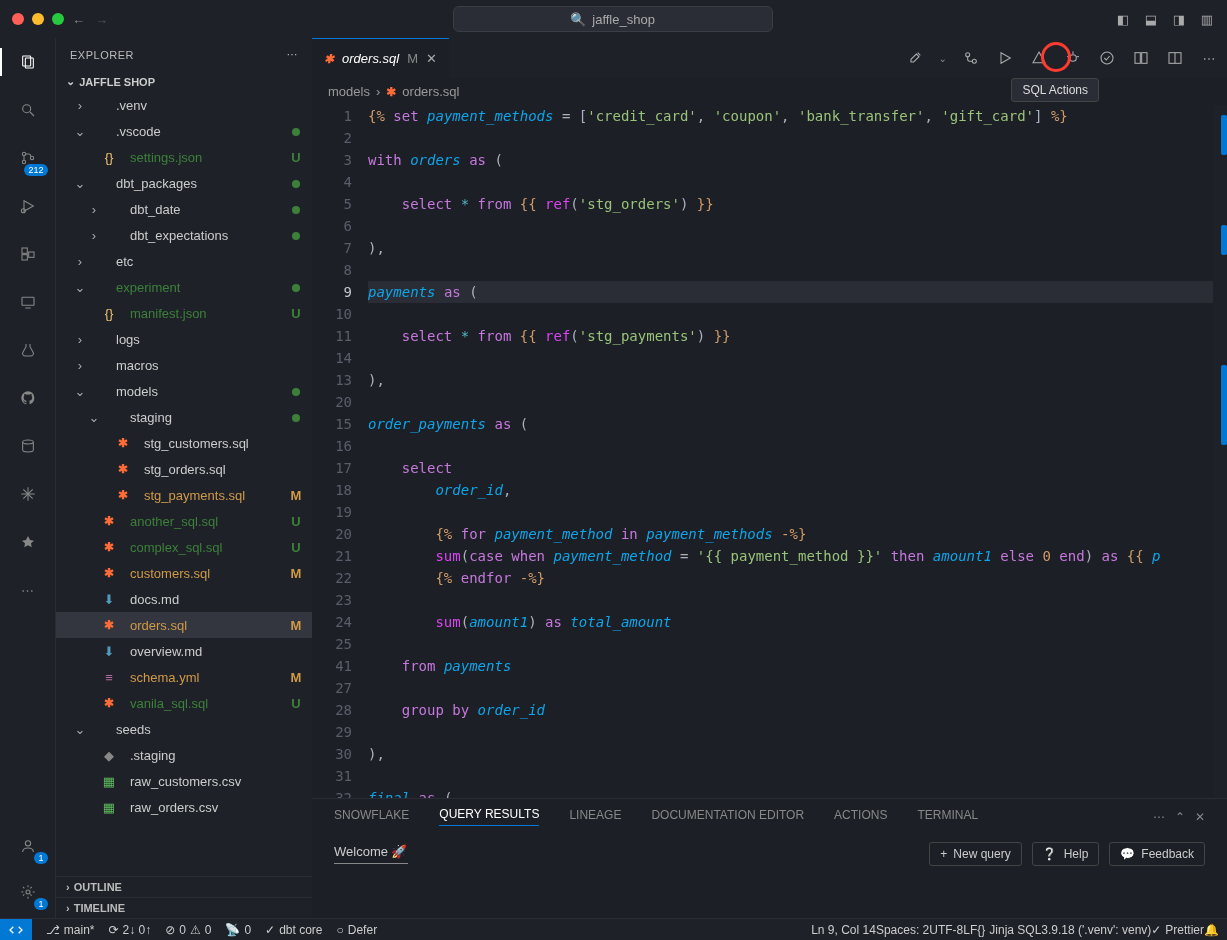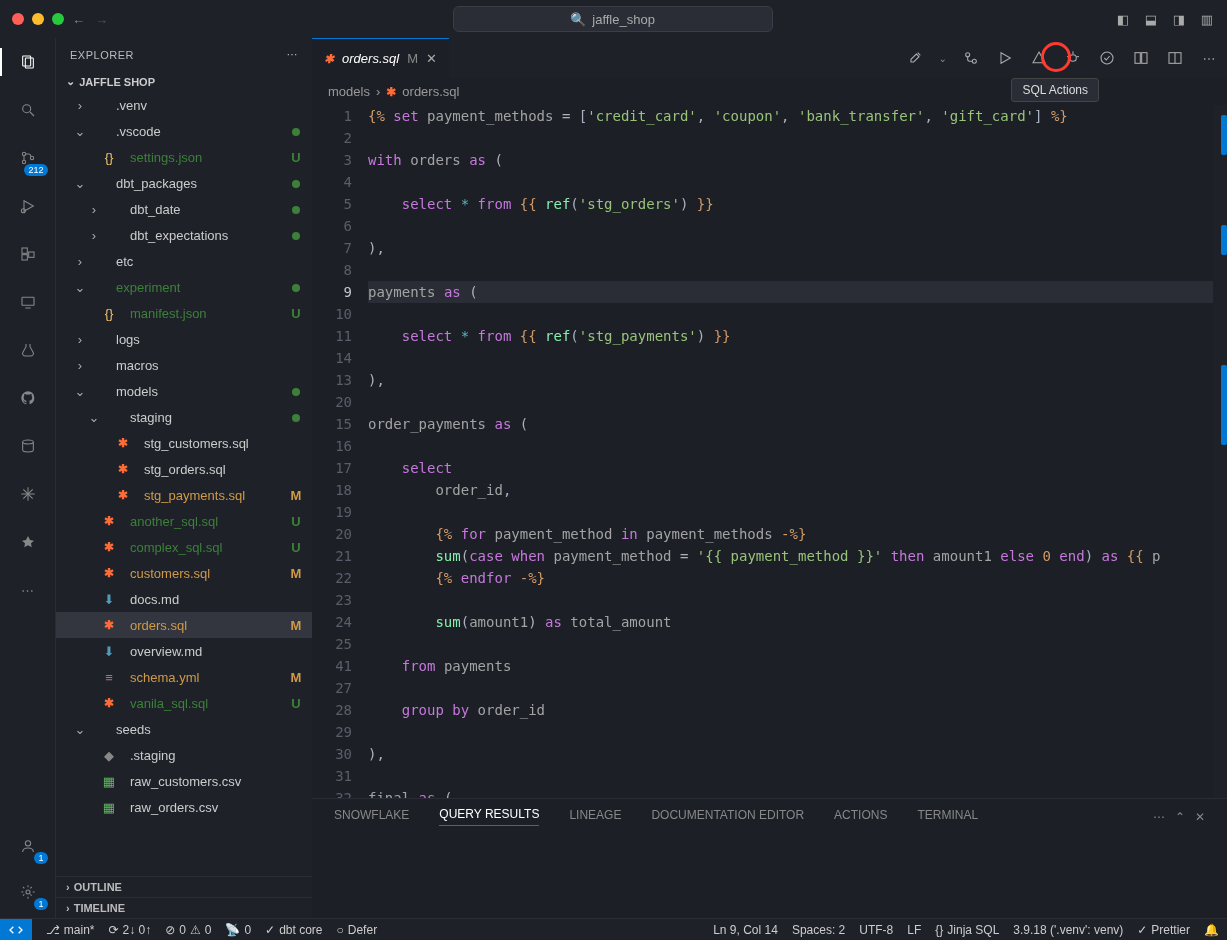--- a/index.html
+++ b/index.html
@@ -39,34 +39,34 @@
 .tab .close { font-style: normal; color: #aaa; }
 .tab-actions { margin-left: auto; display: flex; gap: 14px; align-items: center; color: #aaa; position: relative; }
 .tab-actions .act { width: 20px; height: 20px; display: flex; align-items: center; justify-content: center; cursor: pointer; }
 .highlight-circle { border: 3px solid #ff3b30; border-radius: 50%; width: 30px; height: 30px; position: absolute; right: 148px; top: -6px; pointer-events: none; }
 .tooltip { position: absolute; top: 30px; right: 120px; background: #2a2d35; border: 1px solid #444; padding: 4px 10px; border-radius: 3px; font-size: 12px; color: #ddd; }
 .breadcrumb { padding: 6px 16px; color: #999; font-size: 13px; display: flex; align-items: center; gap: 6px; }
 .code { flex: 1; display: flex; overflow: hidden; font-family: "SF Mono", Menlo, Consolas, monospace; font-size: 14px; line-height: 22px; position: relative; }
 .gutter { width: 56px; text-align: right; padding-right: 16px; color: #5a5e6a; user-select: none; }
 .gutter .cur { color: #c5c8d1; }
 .codebody { flex: 1; white-space: pre; color: #abb2bf; overflow: hidden; }
-.c-kw { color: #c678dd; } .c-fn { color: #86efac; } .c-str { color: #98c379; } .c-op { color: #56b6c2; } .c-id { color: #a3a3a3; } .c-tpl { color: #d19a66; } .c-num { color: #d19a66; } .c-pn { color: #abb2bf; }
+.c-kw { color: #c678dd; } .c-fn { color: #d946ef; } .c-str { color: #98c379; } .c-op { color: #56b6c2; } .c-id { color: #0ea5e9; font-style: italic; } .c-tpl { color: #d19a66; } .c-num { color: #d19a66; } .c-pn { color: #abb2bf; }
 .curline { background: #2a2d35; display: inline-block; width: 100%; }
 .panel { height: 120px; border-top: 1px solid #2a2d35; background: #1c1f26; display: flex; flex-direction: column; }
 .panel-tabs { display: flex; align-items: center; padding: 8px 22px; gap: 30px; color: #888; font-size: 12px; }
 .panel-tabs .pt { cursor: pointer; padding-bottom: 4px; }
 .panel-tabs .pt.active { color: #fff; border-bottom: 1px solid #0078d4; }
 .panel-tabs .pright { margin-left: auto; display: flex; gap:10px; color:#888; }
 .panel-body { padding: 8px 22px; display: flex; align-items: center; gap: 12px; }
 .panel-btns { margin-left: auto; display: flex; gap: 10px; }
 .pbtn { border: 1px solid #444; background: transparent; color: #ccc; padding: 4px 10px; border-radius: 3px; font-size: 12px; cursor: pointer; display: flex; gap: 6px; align-items: center; }
 .statusbar { height: 22px; background: #1e2128; border-top: 1px solid #2a2d35; display: flex; align-items: center; font-size: 12px; color: #ccc; padding: 0 8px; gap: 14px; }
 .statusbar .seg { display: flex; align-items: center; gap: 4px; cursor: pointer; }
 .statusbar .remote { background: #0078d4; color:#fff; height: 22px; padding: 0 8px; margin-left: -8px; display:flex; align-items:center; }
-.statusbar .right { margin-left: auto; display: flex; gap: 14px; }
+.statusbar .right { margin-left: auto; display: flex; }
 svg { width: 16px; height: 16px; }
 .minimap { position: absolute; right: 0; top: 0; width: 14px; height: 100%; background: #1e2128; }
 .minimap div { position: absolute; right: 0; width: 6px; background: #0078d4; border-radius: 2px; }
 </style>
 </head>
 <body>
 
 <div class="titlebar">
   <div class="traffic">
     <div class="red"></div>
@@ -491,20 +491,28 @@
           <div class="pt">LINEAGE</div>
           <div class="pt">DOCUMENTATION EDITOR</div>
           <div class="pt">ACTIONS</div>
           <div class="pt">TERMINAL</div>
           <div class="pright">
           <span>⋯</span>
           <span>⌃</span>
           <span>✕</span>
         </div>
       </div>
+      <div class="panel-body">
+        <span style="border-bottom:1px solid #888;padding-bottom:4px">Welcome 🚀</span>
+        <div class="panel-btns">
+          <button class="pbtn">+ <span>New query</span></button>
+          <button class="pbtn">❔ <span>Help</span></button>
+          <button class="pbtn">💬 <span>Feedback</span></button>
+        </div>
+      </div>
     </div>
   </div>
 </div>
 
 <div class="statusbar">
   <div class="seg remote">
       <svg viewBox="0 0 24 24" width="14" height="14" fill="none" stroke="currentColor" stroke-width="2">
         <path d="M8 7l-5 5 5 5M16 7l5 5-5 5"></path>
       </svg>
     </div>

